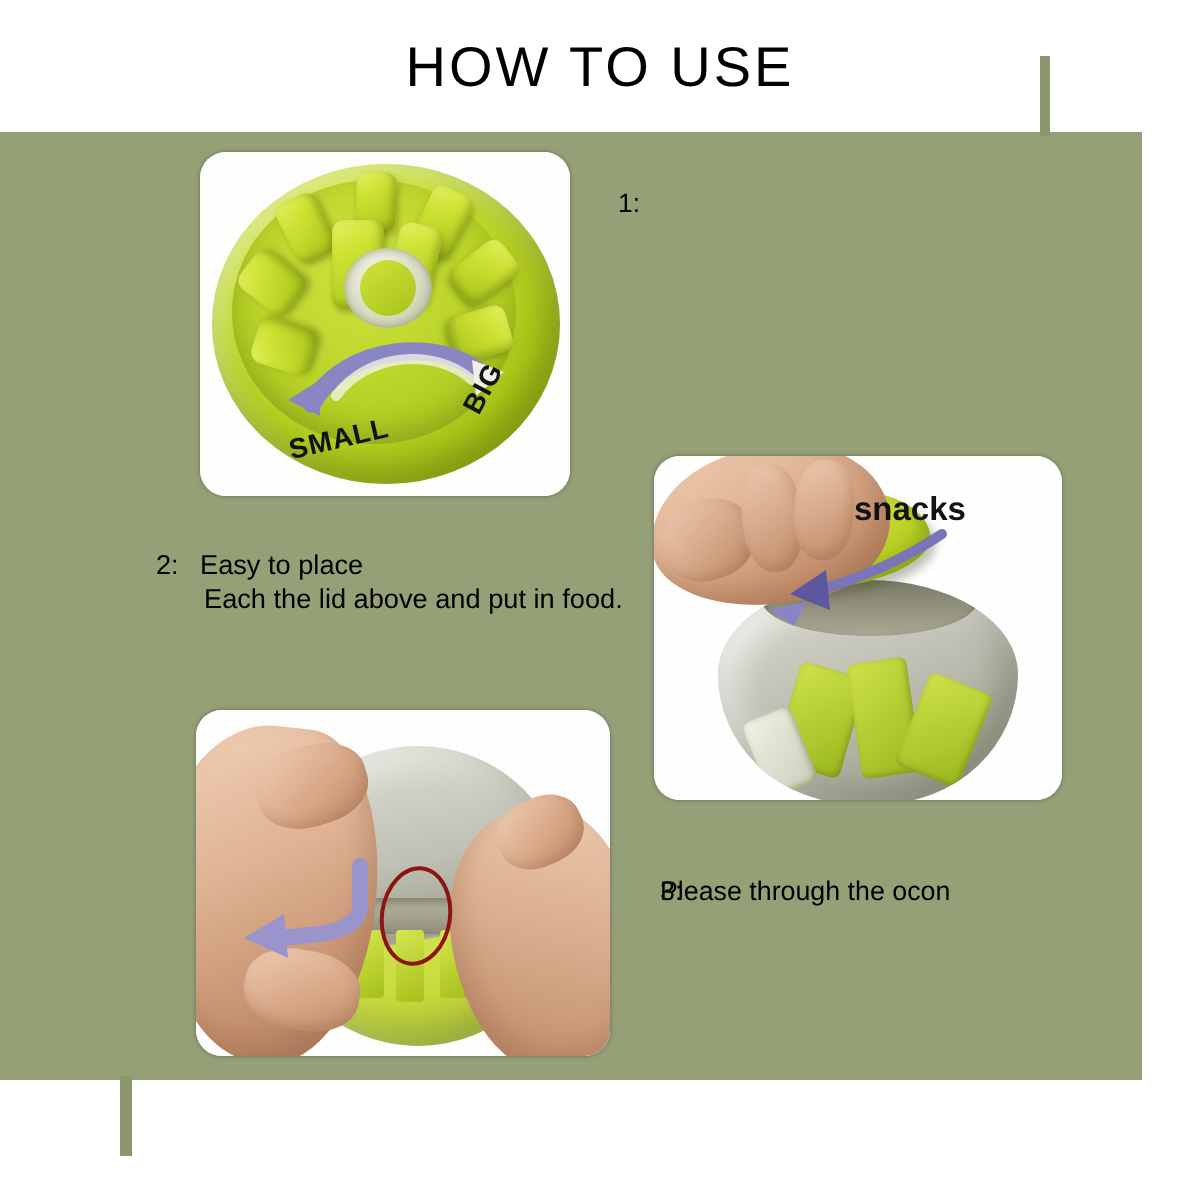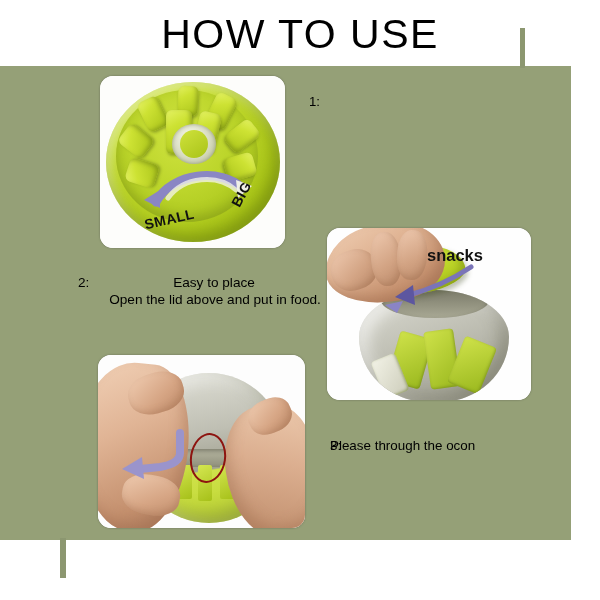--- a/index.html
+++ b/index.html
@@ -10,21 +10,21 @@
     font-family:"Liberation Sans",sans-serif;
     overflow:hidden;
     position:relative;
   }
   #page{position:relative;width:600px;height:600px;overflow:hidden;background:#fff;}
 
   
   .title{
     position:absolute;left:0;top:8px;width:600px;
     text-align:center;
-    font-size:41px;
+    font-size:28px;
     font-weight:400;
     letter-spacing:1.5px;
     color:#000;
     font-family:"Liberation Sans",sans-serif;
     line-height:52px;
     z-index:6;
   }
 
   
   .panel{
@@ -52,21 +52,21 @@
   .photo{position:absolute;inset:0;overflow:hidden;}
 
   
   .textblock{
     position:absolute;z-index:5;color:#000;
     font-family:"Liberation Sans",sans-serif;
     white-space:pre-line;
   }
   .t1{left:309px;top:94px;width:278px;font-size:13.2px;line-height:15.4px;}
   .t1 .ind{display:block;padding-left:15px;}
-  .t2{left:78px;top:275px;width:250px;font-size:13.6px;line-height:16.5px;text-align:center;}
+  .t2{left:78px;top:275px;width:250px;font-size:13.6px;line-height:16.5px;}
   .t2 .ind{display:block;padding-left:24px;}
   .t3{left:330px;top:438px;width:250px;font-size:13.4px;line-height:16.5px;}
   .t3 .ind{display:block;padding-left:12px;}
 
   
   .p1{background:#fdfdfb;}
   .disc-outer{
     position:absolute;left:6px;top:6px;width:174px;height:160px;
     border-radius:50%/50%;
     background:radial-gradient(ellipse at 38% 30%, #d7e84a 0%, #c3db2e 38%, #a8c417 70%, #8aa70d 100%);
@@ -231,21 +231,21 @@
         <path d="M30 44 C46 22, 80 20, 98 36" stroke="#f4f4ec" stroke-width="5" fill="none" stroke-linecap="round" opacity=".75"></path>
       </svg>
 
       <div class="lbl-small">SMALL</div>
       <div class="lbl-big">BIG</div>
     </div>
   </div>
 
   <div class="textblock" style="left:309px;top:94px;font-size:13.2px;line-height:15.4px;z-index:5;">1:</div>
 
-  <div class="textblock t2"><span style="padding-left:22px;display:inline-block;">Easy to place</span><span class="ind">Open the lid above and put in food.</span></div>
+  <div class="textblock t2"><span style="padding-left:22px;display:inline-block;">Easy to place</span><span class="ind">Each the lid above and put in food.</span></div>
   <div class="textblock" style="left:78px;top:275px;font-size:13.6px;line-height:16.5px;z-index:5;">2:</div>
 
   <div class="card card-2">
     <div class="photo p2">
       <div class="jar2">
         <div class="jar2-mouth"></div>
         <div class="jar2-food" style="left:34px;top:44px;width:34px;height:52px;transform:rotate(16deg);"></div>
         <div class="jar2-food" style="left:68px;top:40px;width:30px;height:58px;transform:rotate(-8deg);"></div>
         <div class="jar2-food" style="left:96px;top:50px;width:34px;height:50px;transform:rotate(22deg);"></div>
         <div class="jar2-food" style="left:18px;top:66px;width:26px;height:40px;transform:rotate(-22deg);background:linear-gradient(140deg,#f2f2e6,#cdcdbb);"></div>

